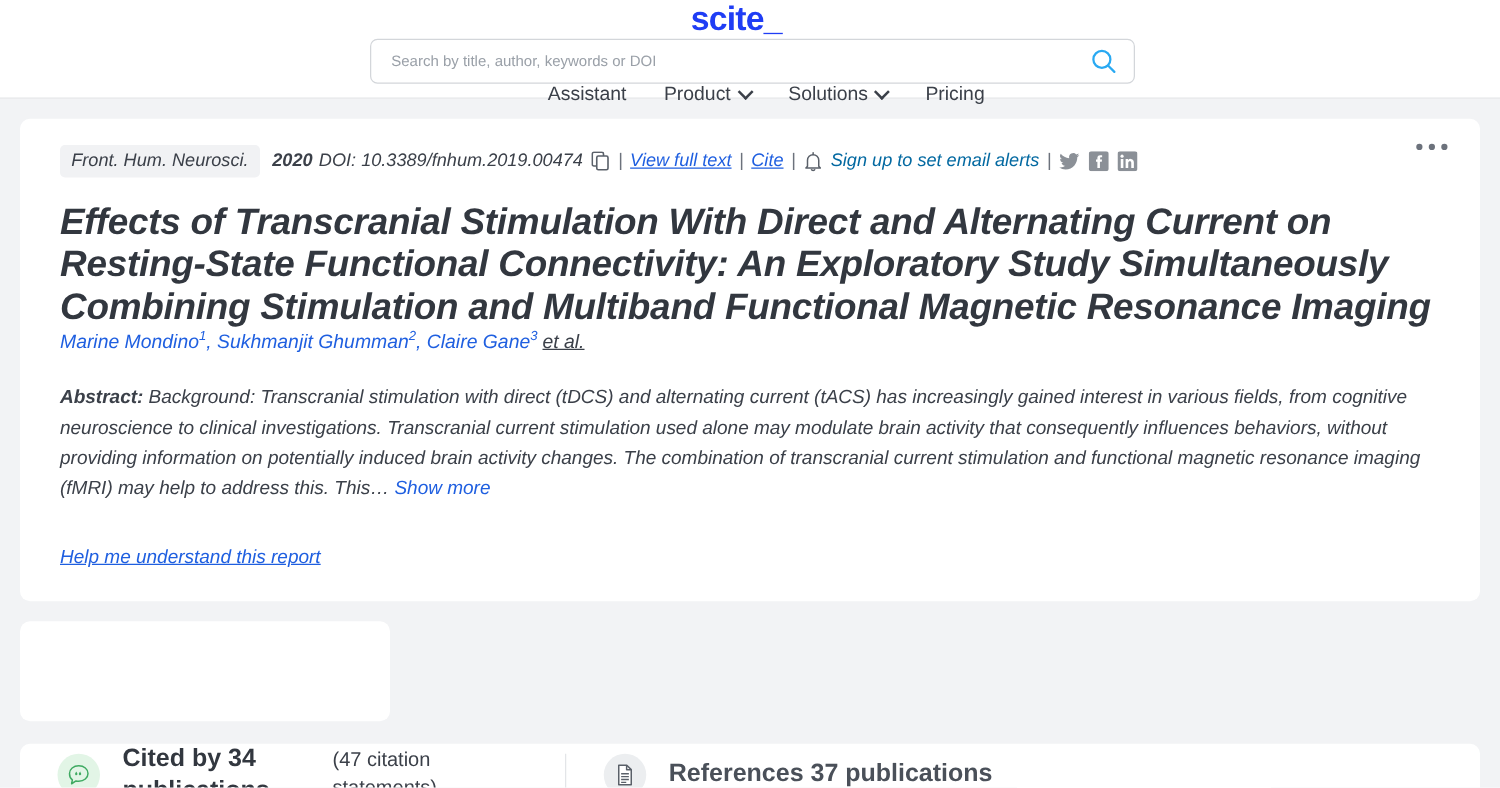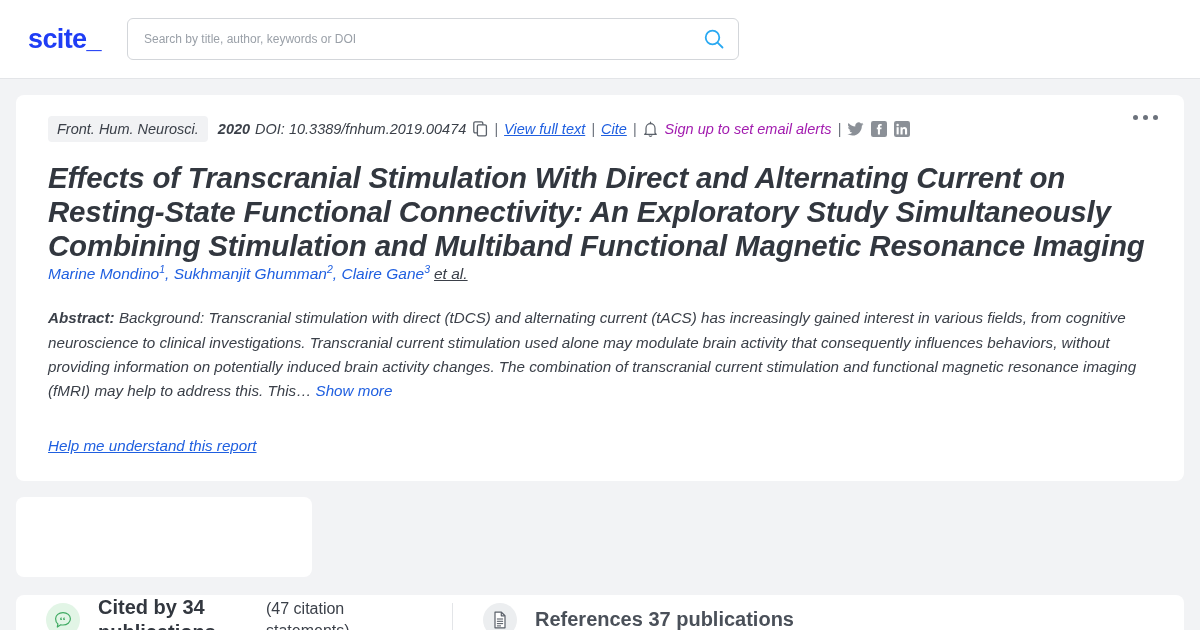--- a/index.html
+++ b/index.html
@@ -11,20 +11,21 @@
   }
 
   
   .header {
     height: 79px;
     background: #ffffff;
     border-bottom: 1px solid #e3e5e8;
     display: flex;
     align-items: center;
     padding: 0 24px 0 28px;
+    flex-direction: column;
   }
   .logo {
     font-size: 27px;
     font-weight: bold;
     color: #1f3df5;
     letter-spacing: -0.6px;
     margin-right: 26px;
     white-space: nowrap;
   }
   .search-wrap {
@@ -97,21 +98,21 @@
     border-radius: 4px;
     padding: 5px 9px;
     font-size: 14.5px;
     color: #3b4049;
     white-space: nowrap;
   }
   .year { font-weight: bold; margin-left: 10px; }
   .doi { margin-left: 5px; white-space: nowrap; }
   .sep { margin: 0 6px; color: #6c727c; }
   .link { color: #1f5fe0; text-decoration: underline; cursor: pointer; white-space: nowrap; }
-  .alerts-text { color: #a21caf; white-space: nowrap; }
+  .alerts-text { color: #0369a1; white-space: nowrap; }
   .icon-btn { display: inline-flex; align-items: center; cursor: pointer; }
   .social { display: inline-flex; align-items: center; gap: 7px; }
   .dots {
     position: absolute;
     right: 26px; top: 20px;
     display: flex; gap: 5px;
     cursor: pointer;
   }
   .dots i { width: 5px; height: 5px; border-radius: 50%; background: #6c727c; display: block; }
 
@@ -217,20 +218,36 @@
   <div class="search-wrap">
     <input class="search-input" type="text" placeholder="Search by title, author, keywords or DOI" style="">
     <div class="search-btn">
       <svg width="22" height="22" viewBox="0 0 22 22" fill="none">
         <circle cx="9.5" cy="9.5" r="6.8" stroke="#29a9f2" stroke-width="1.8"></circle>
         <line x1="14.6" y1="14.6" x2="19.5" y2="19.5" stroke="#29a9f2" stroke-width="1.8" stroke-linecap="round"></line>
       </svg>
     </div>
   </div>
 
+  <div class="nav">
+    <div class="nav-item">
+      <span>Assistant</span>
+    </div>
+    <div class="nav-item">
+      <span>Product</span>
+      <span class="caret"></span>
+    </div>
+    <div class="nav-item">
+      <span>Solutions</span>
+      <span class="caret"></span>
+    </div>
+    <div class="nav-item">
+      <span>Pricing</span>
+    </div>
+  </div>
 </div>
 
 <div class="page">
 
   <div class="card main-card">
 
     <div class="dots">
       <i></i>
       <i></i>
       <i></i>

